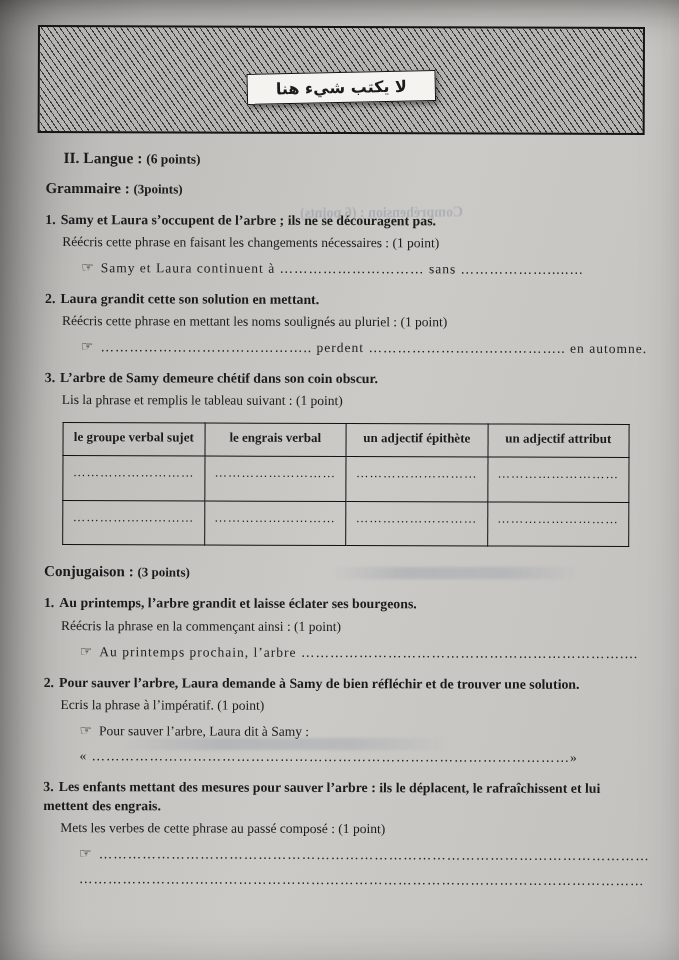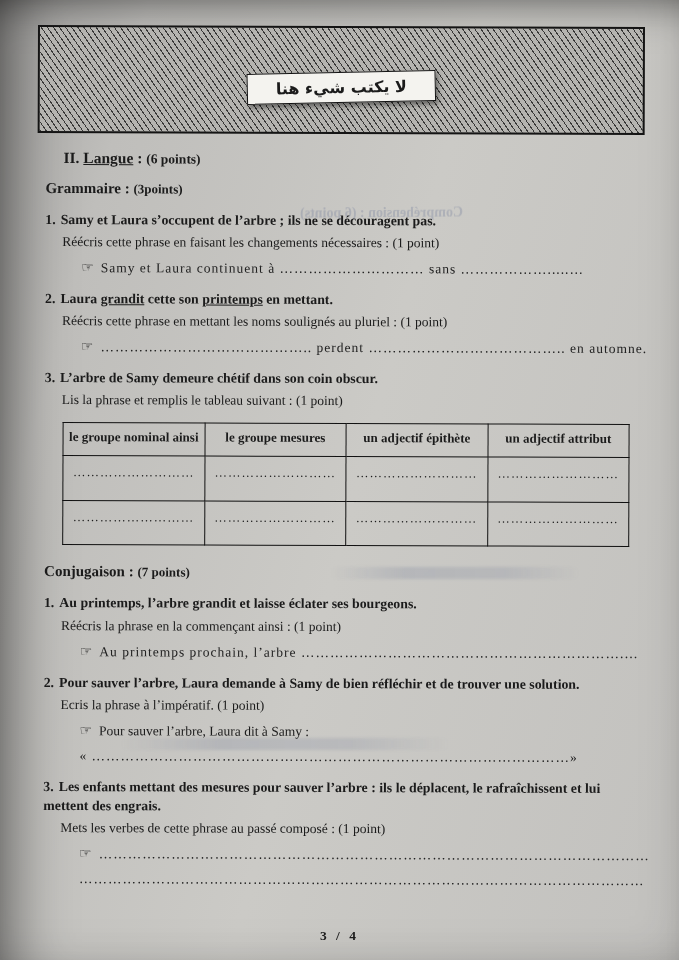--- a/index.html
+++ b/index.html
@@ -21,21 +21,21 @@
   }
   .notice-label{
     background:#f4f3ef;border:1.5px solid #111;padding:5px 28px;margin-top:14px;
     font-weight:bold;font-size:16px;direction:rtl;
     font-family:"DejaVu Sans",sans-serif;
     transform:rotate(-1.4deg);box-shadow:2px 3px 5px rgba(0,0,0,.45);
   }
   .content{padding:10px 40px 0 46px;font-size:13.5px;line-height:1.4;}
   .section-heading{margin:4px 0 0 18px;font-size:15.5px;font-weight:bold;}
   .section-heading .pts{font-size:13.5px;font-family:Liberation Serif, serif;}
-  .u{text-decoration:underline;}
+  .u{}
   .part-heading{margin-top:9px;font-size:15px;font-weight:bold;}
   .part-heading .pts{font-size:13px;text-align:right;}
   .q{margin-top:11px;}
   .q-sentence{font-weight:bold;font-size:13.8px;}
   .q-num{font-weight:bold;margin-right:5px;}
   .instr{margin:4px 0 0 17px;}
   .answer{margin:6px 0 0 36px;white-space:nowrap;}
   .pointer{font-family:"DejaVu Sans",sans-serif;margin-right:7px;font-size:14px;}
   .dots{letter-spacing:1px;color:#222;}
   table.gram{border-collapse:collapse;margin:12px 0 2px 18px;width:calc(100% - 26px);table-layout:fixed;}
@@ -87,40 +87,40 @@
           <span class="q-num">1.</span><span>Samy et Laura s’occupent de l’arbre ; ils ne se découragent pas.</span>
         </div>
         <div class="instr">Réécris cette phrase en faisant les changements nécessaires : (1 point)</div>
         <div class="answer">
           <span class="pointer">☞</span><span class="dots">Samy et Laura continuent à ………………………… sans ……………….....…</span>
         </div>
       </div>
 
       <div class="q">
         <div class="q-sentence">
-          <span class="q-num">2.</span><span>Laura </span><span class="u">grandit</span><span> cette son </span><span class="u">printemps</span><span> en mettant.</span>
+          <span class="q-num">2.</span><span>Laura </span><span class="u">grandit</span><span> cette son </span><span class="u">solution</span><span> en mettant.</span>
         </div>
         <div class="instr">Réécris cette phrase en mettant les noms soulignés au pluriel : (1 point)</div>
         <div class="answer">
           <span class="pointer">☞</span><span class="dots">…………………………………….. perdent ………………………………….. en automne.</span>
         </div>
       </div>
 
       <div class="q">
         <div class="q-sentence">
           <span class="q-num">3.</span><span>L’arbre de Samy demeure chétif dans son coin obscur.</span>
         </div>
         <div class="instr">Lis la phrase et remplis le tableau suivant : (1 point)</div>
       </div>
 
       <table class="gram">
         <thead>
           <tr>
-            <th>le groupe nominal ainsi</th>
-            <th>le groupe mesures</th>
+            <th>le groupe verbal sujet</th>
+            <th>le engrais verbal</th>
             <th>un adjectif épithète</th>
             <th>un adjectif attribut</th>
           </tr>
         </thead>
         <tbody>
           <tr>
             <td>………………………</td>
             <td>………………………</td>
             <td>………………………</td>
             <td>………………………</td>
@@ -128,21 +128,21 @@
           <tr>
             <td>………………………</td>
             <td>………………………</td>
             <td>………………………</td>
             <td>………………………</td>
           </tr>
         </tbody>
       </table>
 
       <div class="part-heading" style="margin-top:16px;">
-        <span>Conjugaison : </span><span class="pts">(7 points)</span>
+        <span>Conjugaison : </span><span class="pts">(3 points)</span>
       </div>
 
       <div class="q">
         <div class="q-sentence">
           <span class="q-num">1.</span><span>Au printemps, l’arbre grandit et laisse éclater ses bourgeons.</span>
         </div>
         <div class="instr">Réécris la phrase en la commençant ainsi : (1 point)</div>
         <div class="answer">
           <span class="pointer">☞</span><span class="dots">Au printemps prochain, l’arbre ………………………………………………………….…</span>
         </div>
@@ -170,14 +170,13 @@
           <span class="pointer">☞</span><span class="dots">……………………………………………………………………………………………………</span>
         </div>
         <div class="answer cont">
           <span class="dots">………………………………………………………………………………………………………</span>
         </div>
       </div>
 
     </div>
   </div>
 
-  <div class="footer">3 / 4</div>
 </div>
 
 </body></html>

